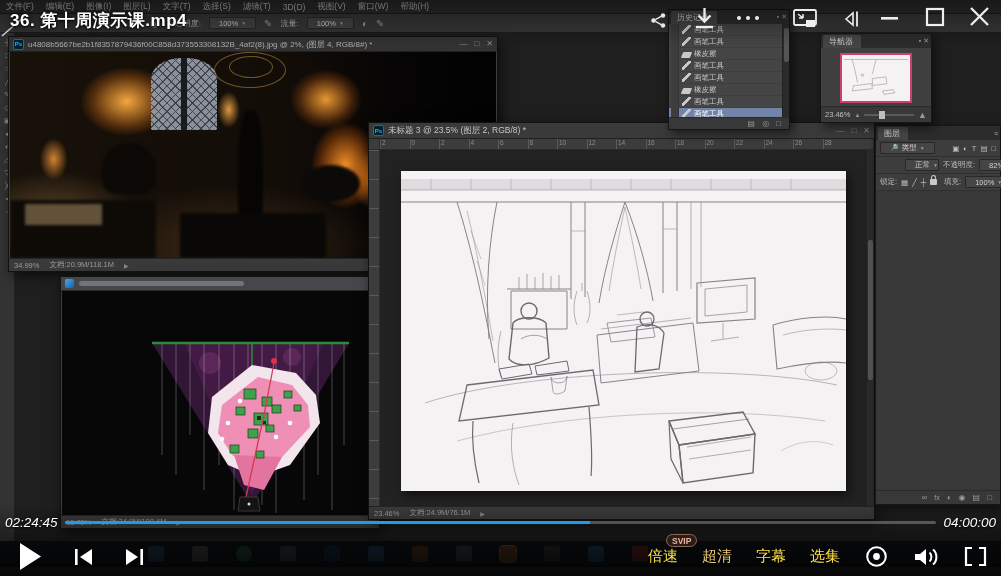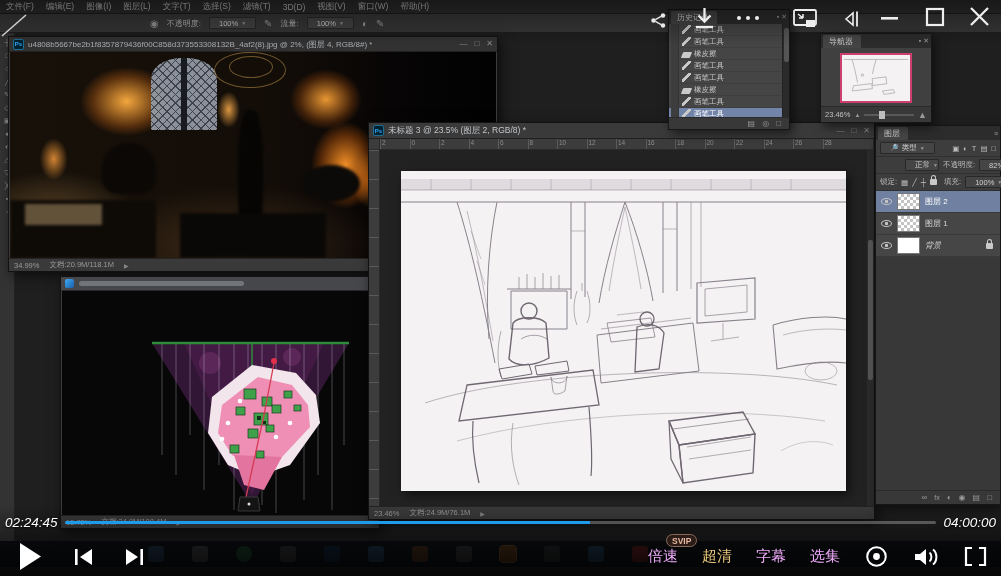--- a/index.html
+++ b/index.html
@@ -91,21 +91,21 @@
   .vtitle{position:absolute;left:10px;top:9px;color:#fff;font-size:17px;font-weight:bold;letter-spacing:.5px;text-shadow:0 1px 2px #000,0 0 6px rgba(0,0,0,.9);z-index:22;}
   .topicons{position:absolute;top:0;left:0;right:0;height:38px;z-index:22;}
   .ticon{position:absolute;}
   .seekrow{position:absolute;left:0;right:0;top:511px;height:22px;display:flex;align-items:center;gap:7px;padding:0 5px;z-index:20;}
   .time{color:#fff;font-size:13.5px;text-shadow:0 1px 2px #000;white-space:nowrap;font-style:italic;}
   .track{flex:1;height:3px;background:rgba(255,255,255,.28);border-radius:2px;overflow:hidden;}
   .fill{height:100%;background:#1e9bec;}
   .ctrlrow{position:absolute;left:0;right:0;top:537px;height:39px;display:flex;align-items:center;z-index:20;}
   .leftctl{display:flex;align-items:center;gap:30px;padding-left:18px;}
   .rightctl{margin-left:auto;display:flex;align-items:center;gap:24px;padding-right:14px;}
-  .clabel{color:#f0abfc;font-size:15px;text-shadow:0 1px 2px #000;white-space:nowrap;}
+  .clabel{color:#fde047;font-size:15px;text-shadow:0 1px 2px #000;white-space:nowrap;}
   .gold{color:#e9c87a;}
   .qwrap{position:relative;}
   .svip{position:absolute;left:-36px;top:-13px;background:#2b1c17;border:1px solid #8a685a;color:#e8b9a0;font-size:8.5px;font-weight:bold;padding:0 5px;height:13px;line-height:12px;border-radius:7px;}
   .penmark{position:absolute;left:0;top:10px;z-index:21;opacity:.85;}
 </style>
 </head>
 <body>
 
 <div class="screen">
 
@@ -493,55 +493,38 @@
         <span>▦</span>
         <span>╱</span>
         <span>┼</span>
         <span class="lock" style="margin-left:0;"></span>
         <span style="margin-left:auto;">填充:</span>
         <span class="combo">
             <span>100%</span>
             <span class="caret">▼</span>
           </span>
       </div>
-      <div>
-        <div class="lrow selected">
-          <span class="eye"></span>
-          <span class="thumb checker"></span>
-          <span>图层 2</span>
-        </div>
-        <div class="lrow">
-          <span class="eye"></span>
-          <span class="thumb checker"></span>
-          <span>图层 1</span>
-        </div>
-        <div class="lrow">
-          <span class="eye"></span>
-          <span class="thumb"></span>
-          <span style="font-style:italic;">背景</span>
-          <span class="lock"></span>
-        </div>
-      </div>
       <div class="pfoot" style="height:14px;">
         <span>∞</span>
         <span style="font-size:7px;">fx</span>
         <span>◐</span>
         <span>◉</span>
         <span>▤</span>
         <span>□</span>
       </div>
     </div>
   </div>
 
   <div class="fade-top"></div>
   <div class="fade-bot"></div>
 
   <svg class="penmark" width="30" height="28">
       <path d="M2 26 L26 5" stroke="#e8e8e8" stroke-width="1.6" fill="none"></path>
     </svg>
+  <div class="vtitle">36. 第十周演示课.mp4</div>
 
   <div class="topicons">
     <svg class="ticon" style="left:650px;top:12px;" width="17" height="17">
       <g fill="#e8e8e8">
           <circle cx="3.5" cy="8.5" r="2.2"></circle>
           <circle cx="13" cy="3.5" r="2.2"></circle>
           <circle cx="13" cy="13.5" r="2.2"></circle>
         </g>
       <g stroke="#e8e8e8" stroke-width="1.3">
           <line x1="5.3" y1="7.6" x2="11.2" y2="4.4"></line>

